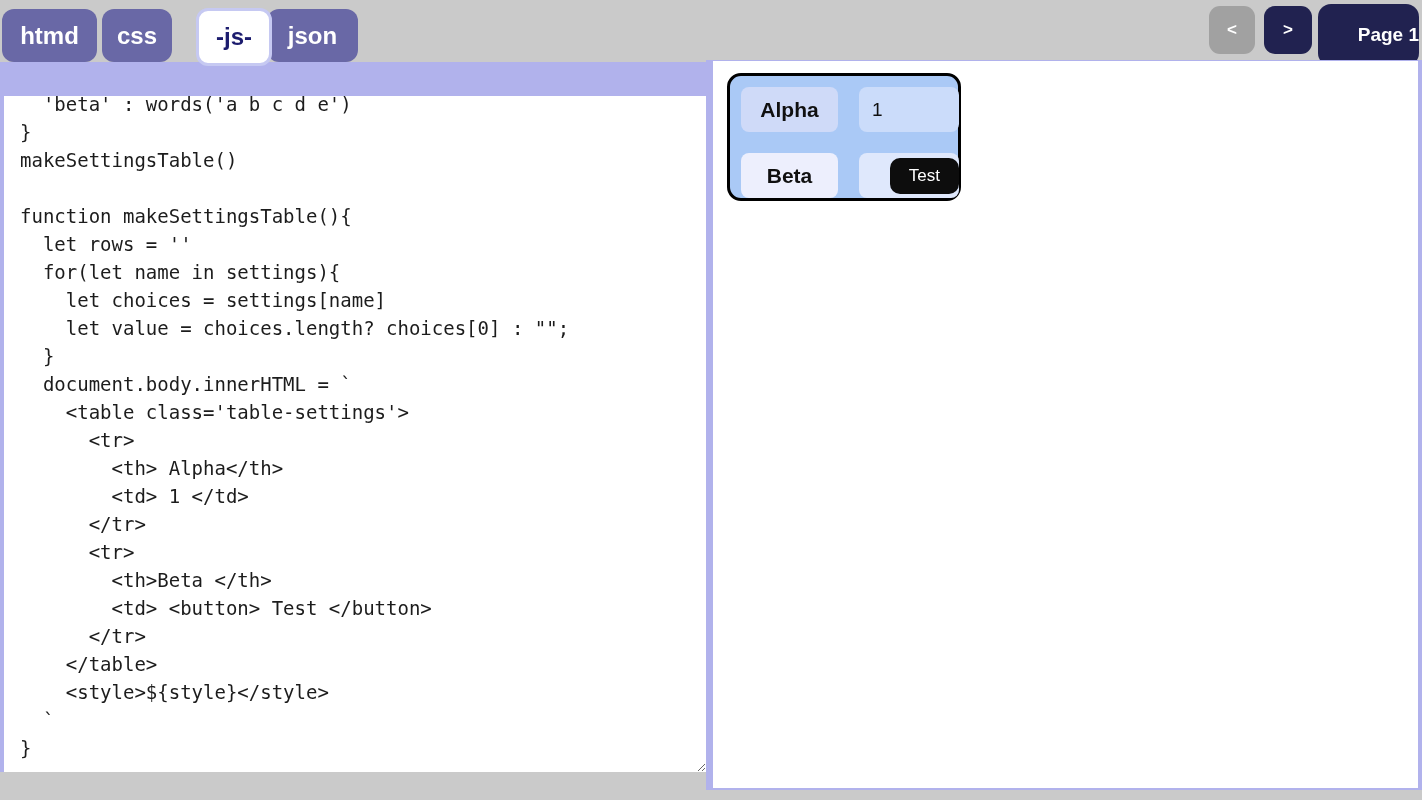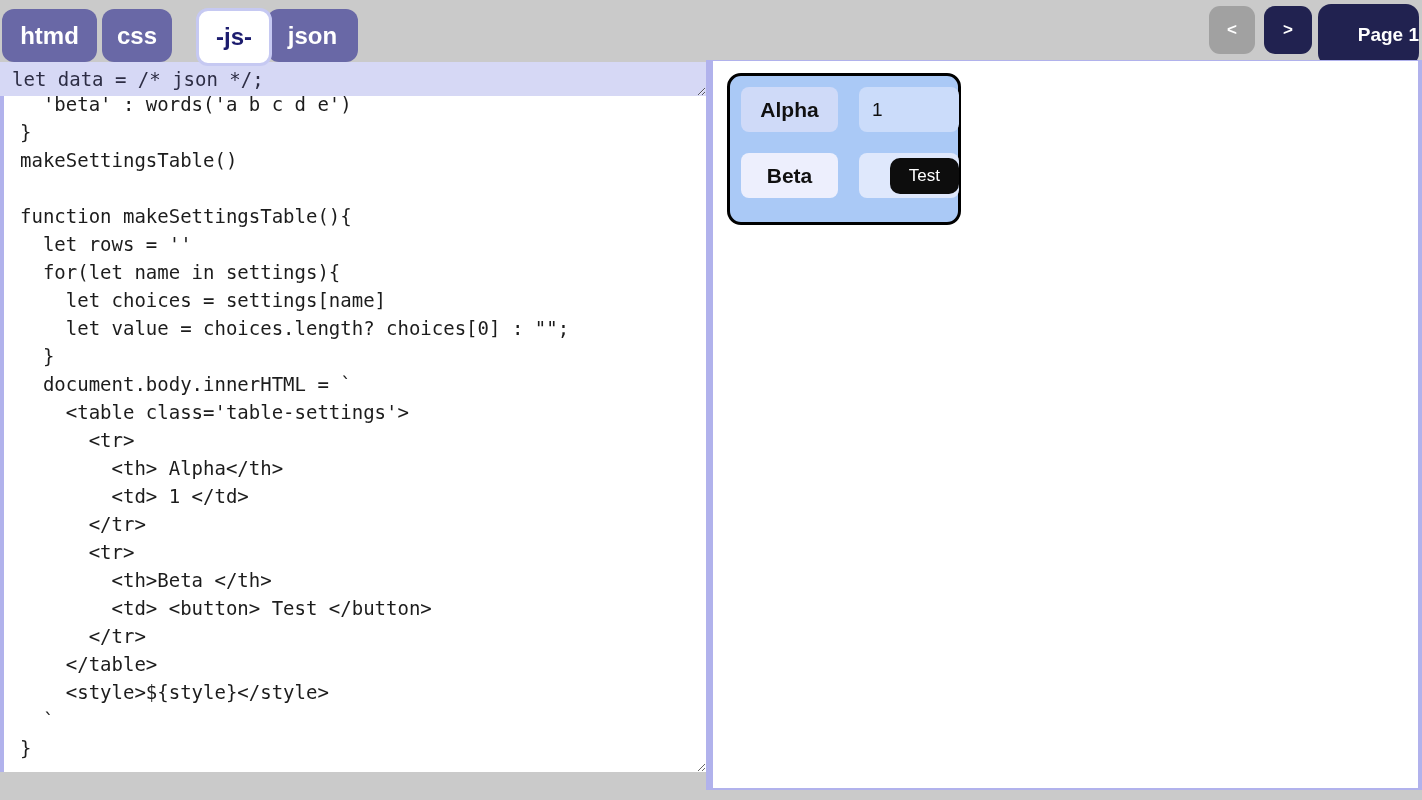--- a/index.html
+++ b/index.html
@@ -107,21 +107,21 @@
     left: 713px; top: 60px; width: 709px; height: 730px;
     background: #ffffff;
     border-top: 1px solid var(--divider, #b1b2ec);
     border-right: 4px solid var(--divider, #b1b2ec);
     border-bottom: 2px solid var(--divider, #b1b2ec);
     z-index: 1;
   }
   .settings-table {
     position: absolute;
     left: 14px; top: 12px;
-    width: 234px; height: 152px;
+    width: 234px; height: 128px;
     background: var(--preview_table_bg, #aac9f6);
     border: 3px solid #000000;
     border-radius: 14px;
     padding: 11px 11px;
     display: grid;
     grid-template-columns: 97px 100px;
     grid-template-rows: 45px 45px;
     column-gap: 8px;
     row-gap: 9px;
     gap: 21px;
@@ -158,21 +158,20 @@
   <button class="tab t-json">json</button>
 </div>
 
 <div>
   <button class="pg prev">&lt;</button>
   <button class="pg next">&gt;</button>
   <button class="pg page">Page 1</button>
 </div>
 
 <div class="editor-pane">
-  <textarea class="ta-data" spellcheck="false" rows="1" style="">let data = /* json */;</textarea>
   <div class="ta-code-wrap">
     <textarea class="ta-code" spellcheck="false" style="">  'beta' : words('a b c d e')
 }
 makeSettingsTable()
 
 function makeSettingsTable(){
   let rows = ''
   for(let name in settings){
     let choices = settings[name]
     let value = choices.length? choices[0] : "";

